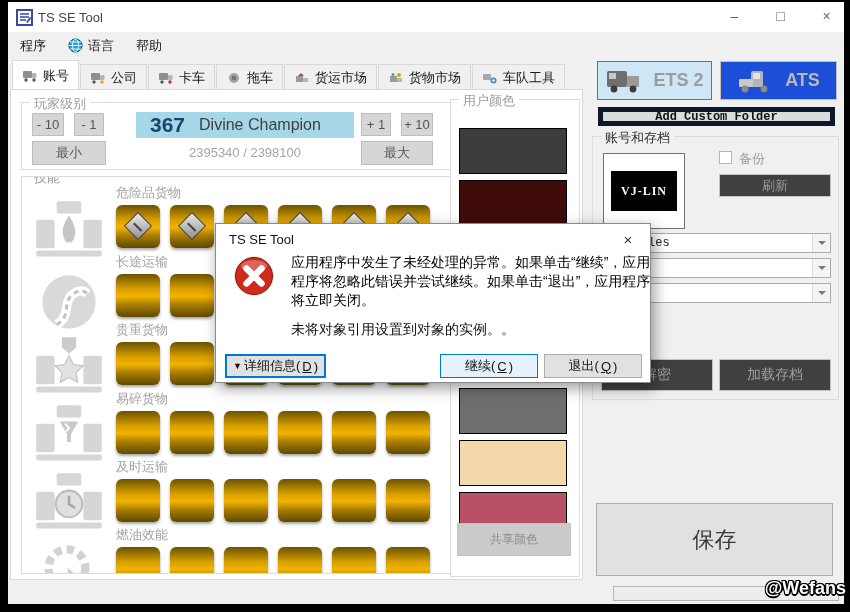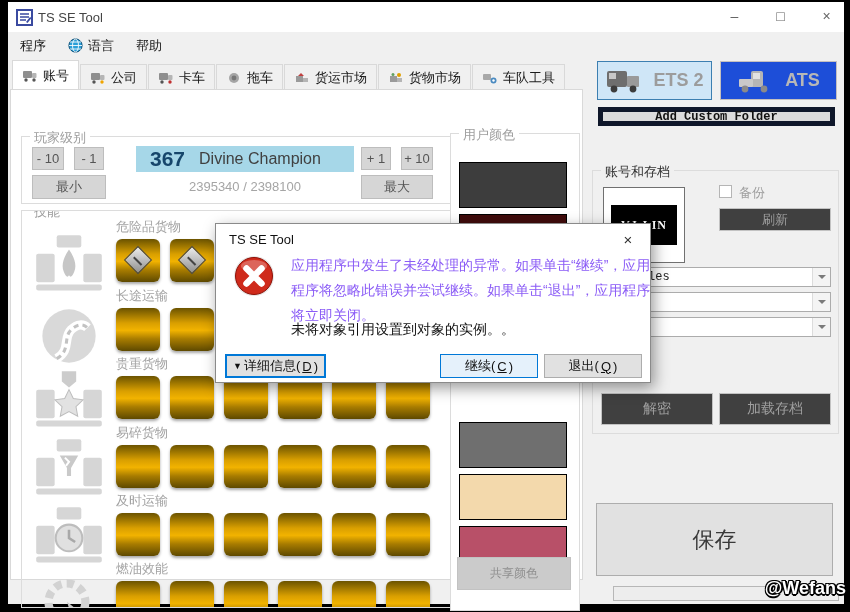--- a/index.html
+++ b/index.html
@@ -19,21 +19,21 @@
   .menu-item { display:flex; align-items:center; gap:5px; }
 
   
   #tabstrip { position:absolute; left:4px; top:58px; height:30px; display:flex; align-items:flex-end; }
   .tab { height:26px; background:#f0f0f0; border:1px solid #d9d9d9; border-bottom:none; display:flex; align-items:center; gap:5px; padding:0 9px; font-size:13px; color:#1a1a1a; margin-right:1px; }
   .tab.sel { height:30px; background:#fff; }
 
   
   #page { position:absolute; left:2px; top:87px; width:573px; height:491px; background:#fff; border:1px solid #d9d9d9; }
 
-  .grp { position:absolute; border:1px solid #dcdcdc;margin-top:34px; }
+  .grp { position:absolute; border:1px solid #dcdcdc; }
   .grp > .glabel { position:absolute; top:-8px; left:8px; background:#fff; padding:0 4px; font-size:13px; color:#9d9d9d; }
   .grp.on-gray > .glabel { background:#f0f0f0; color:#333; }
 
   .btn { position:absolute; background:#d6d6d6; border:1px solid #bdbdbd; color:#555; font-size:13px; display:flex; align-items:center; justify-content:center; font-family:"Liberation Sans",sans-serif; }
   .btn.dis { background:#404040; border-color:#c2c2c2; color:#9f9f9f; }
   .btn.white { background:#e1e1e1; border-color:#adadad; color:#111; }
 
   
   #lvlpanel { position:absolute; left:114px; top:9px; width:218px; height:26px; background:#a6d7e8; display:flex; align-items:center; padding-left:14px; gap:14px; }
   #lvl-num { font-size:21px; font-weight:bold; color:#16466b; }
@@ -61,21 +61,21 @@
   .combo { position:absolute; width:225px; height:20px; background:#fff; border:1px solid #acacac; font-family:"Liberation Mono",monospace; font-size:12px; color:#222; line-height:18px; padding-left:5px; }
   .combo .arr { position:absolute; right:0; top:0; width:18px; height:18px; background:#f4f4f4; border-left:1px solid #dcdcdc; }
   .combo .arr:after { content:""; position:absolute; left:5px; top:7px; border:4px solid transparent; border-top-color:#7a7a7a; }
 
   .chk { position:absolute; width:13px; height:13px; background:#fff; border:1px solid #b5b5b5; }
 
   
   #dialog { position:absolute; left:207px; top:221px; width:436px; height:160px; background:#fff; border:1px solid #8a8a8a; box-shadow:3px 5px 14px rgba(0,0,0,.4); }
   #dlg-title { position:absolute; left:13px; top:8px; font-size:13px; color:#111; }
   #dlg-close { position:absolute; right:10px; top:5px; width:24px; height:22px; text-align:center; line-height:21px; font-size:15px; color:#333; }
-  #dlg-msg { position:absolute; left:75px; top:29px; width:360px; font-size:14px; line-height:25px; color:#8b5cf6; }
+  #dlg-msg { position:absolute; left:75px; top:29px; width:360px; font-size:14px; line-height:19px; color:#000000; }
   #dlg-msg2 { position:absolute; left:75px; top:97px; width:360px; font-size:14px; color:#111; }
   .dlg-btn { position:absolute; top:130px; height:24px; font-size:13px; display:flex; align-items:center; justify-content:center; gap:2px; }
   #btn-details { left:9px; width:101px; background:#e1e1e1; border:2px solid #0078d7; box-shadow:0 0 0 1px #e1e1e1 inset; color:#111; }
   #btn-continue { left:224px; width:98px; background:#e5f1fb; border:1px solid #0078d7; color:#111; }
   #btn-quit { left:328px; width:98px; background:#e1e1e1; border:1px solid #adadad; color:#111; }
   .u { text-decoration:underline; }
 
   
   #progress { position:absolute; left:605px; top:584px; width:226px; height:15px; background:#ededed; border:1px solid #b7b7b7; }
   #watermark { position:absolute; right:-2px; top:576px; font-size:18px; font-weight:bold; color:#fff; letter-spacing:0px;

